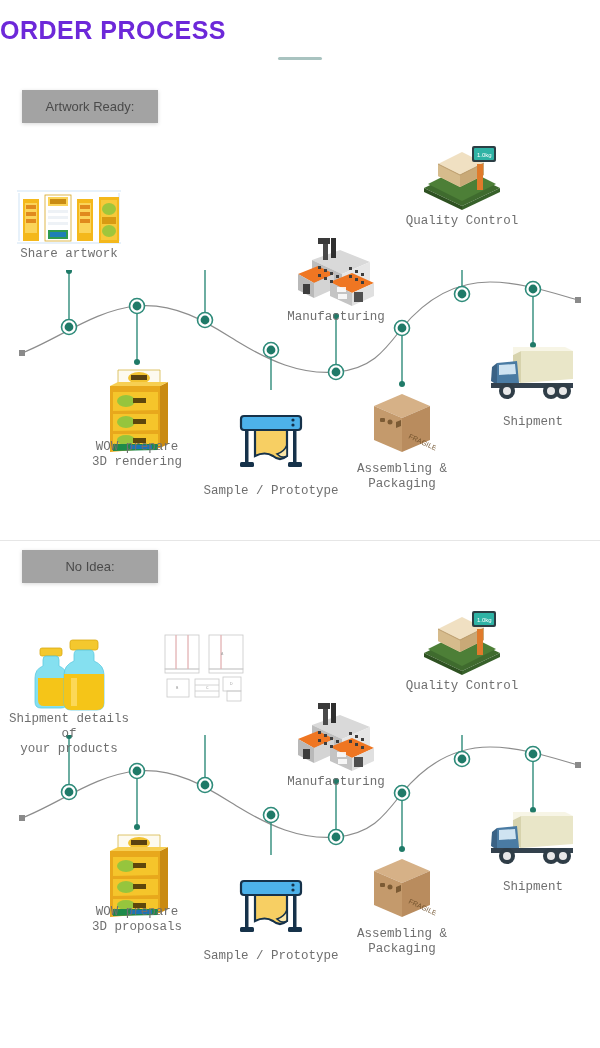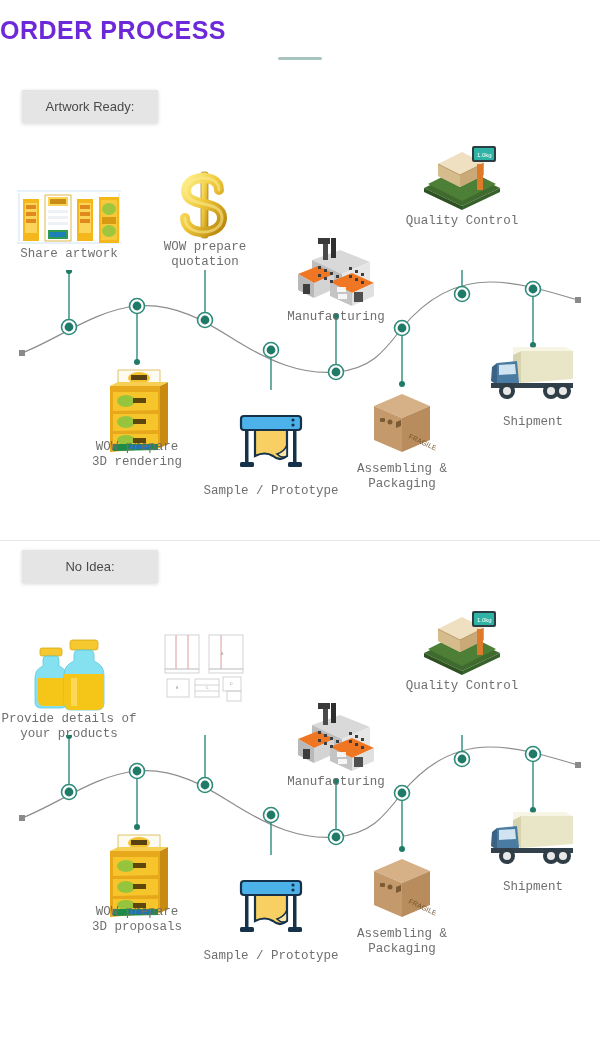--- a/index.html
+++ b/index.html
@@ -13,21 +13,21 @@
     background:#a9c3c0;border-radius:2px;}
 
   
   .section{position:absolute;left:0;width:600px;}
   #section-0{top:80px;height:460px;}
   #section-1{top:540px;height:508px;}
   .divider{position:absolute;left:0;top:540px;width:600px;height:1px;background:#e6e6e6;}
 
   
   .stage-badge{position:absolute;left:22px;top:10px;min-width:100px;padding:9px 18px;
-    background:#e5e5e5;box-shadow:0 1px 4px rgba(0,0,0,.16);
+    background:#a3a3a3;box-shadow:0 1px 4px rgba(0,0,0,.16);
     font-size:13px;color:#4a4a4a;text-align:center;}
 
   
   .wave{position:absolute;left:0;width:600px;height:120px;}
   #section-0 .wave{top:190px;}
   #section-1 .wave{top:195px;}
 
   
   .step{position:absolute;width:140px;text-align:center;}
   .step-label{font-size:12.5px;color:#6f6f6f;line-height:15px;white-space:pre-line;font-family:Liberation Mono, monospace;}
@@ -140,39 +140,20 @@
      <rect x="33" y="51" width="13" height="5" fill="#4d3a09"></rect>
      <ellipse cx="26" cy="72" rx="9" ry="5" fill="#8cc63f"></ellipse>
      <rect x="33" y="70" width="13" height="5" fill="#4d3a09"></rect>
    </g>
    <polygon points="13,76 58,76 58,82 13,83" fill="#1d8a4a"></polygon>
    <rect x="30" y="77" width="22" height="4" fill="#1c74b5"></rect>
  </svg>
       </div>
       <div class="step-label">WOW prepare
 3D rendering</div>
-    </div>
-    <div class="step above" style="left: 135px; top: 88px; height: auto;">
-      <div class="step-icon">
-        <svg width="56" height="70" viewBox="0 0 56 70">
-   <defs>
-     <linearGradient id="gd" x1="0" y1="0" x2="1" y2="1">
-       <stop offset="0" stop-color="#fdf08a"></stop>
-              <stop offset=".45" stop-color="#f0c93c"></stop>
-       <stop offset="1" stop-color="#b8860b"></stop>
-     </linearGradient>
-   </defs>
-   <rect x="24" y="2" width="7" height="66" rx="2" fill="url(#gd)" stroke="#a77c09" stroke-width=".7"></rect>
-   <path d="M42 20 C42 10 32 8 26 8 C16 8 9 13 9 21 C9 30 19 32 27 34 C36 36 45 38 45 48
-            C45 57 36 62 26 62 C16 62 8 57 8 48" fill="none" stroke="url(#gd)" stroke-width="10" stroke-linecap="round"></path>
-   <path d="M42 20 C42 10 32 8 26 8 C16 8 9 13 9 21 C9 30 19 32 27 34 C36 36 45 38 45 48
-            C45 57 36 62 26 62 C16 62 8 57 8 48" fill="none" stroke="#fbe98f" stroke-width="3" stroke-linecap="round" opacity=".6"></path>
- </svg>
-      </div>
-      <div class="step-label">WOW prepare quotation</div>
     </div>
     <div class="step below" style="left: 201px; top: 332px; height: auto;">
       <div class="step-icon">
         <svg width="72" height="60" viewBox="0 0 72 60">
    <rect x="6" y="4" width="60" height="14" rx="3" fill="#4db2ea" stroke="#16324a" stroke-width="2.2"></rect>
    <circle cx="58" cy="8" r="1.6" fill="#16324a"></circle>
           <circle cx="58" cy="13" r="1.6" fill="#16324a"></circle>
    <path d="M20 18 H52 V44 Q45 50 38 44 Q30 39 20 44 Z" fill="#f7cf63" stroke="#16324a" stroke-width="2.2"></path>
    <path d="M42 42 Q49 40 52 33 L52 44 Q47 47 42 42Z" fill="#fbe6a8" stroke="#16324a" stroke-width="1.6"></path>
    <rect x="10" y="18" width="3.5" height="34" fill="#16324a"></rect>
@@ -330,21 +311,21 @@
      <path d="M12 44 h30 v22 q0 6 -6 6 h-18 q-6 0 -6 -6z" fill="#f5c518"></path>
    </g>
    <g>
      <rect x="44" y="6" width="28" height="10" rx="2.5" fill="#f4c82e" stroke="#d9a813" stroke-width=".8"></rect>
      <path d="M52 16 h12 q4 0 4 5 v6 q10 4 10 14 v28 q0 7 -7 7 h-26 q-7 0 -7 -7 v-28 q0 -10 10 -14 v-6 q0 -5 4 -5z" fill="#7fdff0" opacity=".95" stroke="#57c6de" stroke-width=".8"></path>
      <path d="M38 40 h40 v29 q0 7 -7 7 h-26 q-7 0 -7 -7z" fill="#f5c518"></path>
      <path d="M45 44 h6 v28 h-6z" fill="#ffe072" opacity=".7"></path>
    </g>
  </svg>
       </div>
-      <div class="step-label">Provide details of
+      <div class="step-label">Shipment details of
 your products</div>
     </div>
     <div class="step below" style="left: 67px; top: 293px; height: auto;">
       <div class="step-icon">
         <svg width="74" height="86" viewBox="0 0 74 86">
    <polygon points="18,2 60,2 60,18 18,18" fill="#fdfaef" stroke="#d6b646" stroke-width=".8"></polygon>
    <ellipse cx="39" cy="10" rx="11" ry="6" fill="#f2c230"></ellipse>
    <rect x="31" y="7" width="16" height="5" fill="#5a4210"></rect>
    <polygon points="10,18 60,18 60,80 10,84" fill="#e8a81c"></polygon>
    <polygon points="60,18 68,14 68,76 60,80" fill="#c98a11"></polygon>

